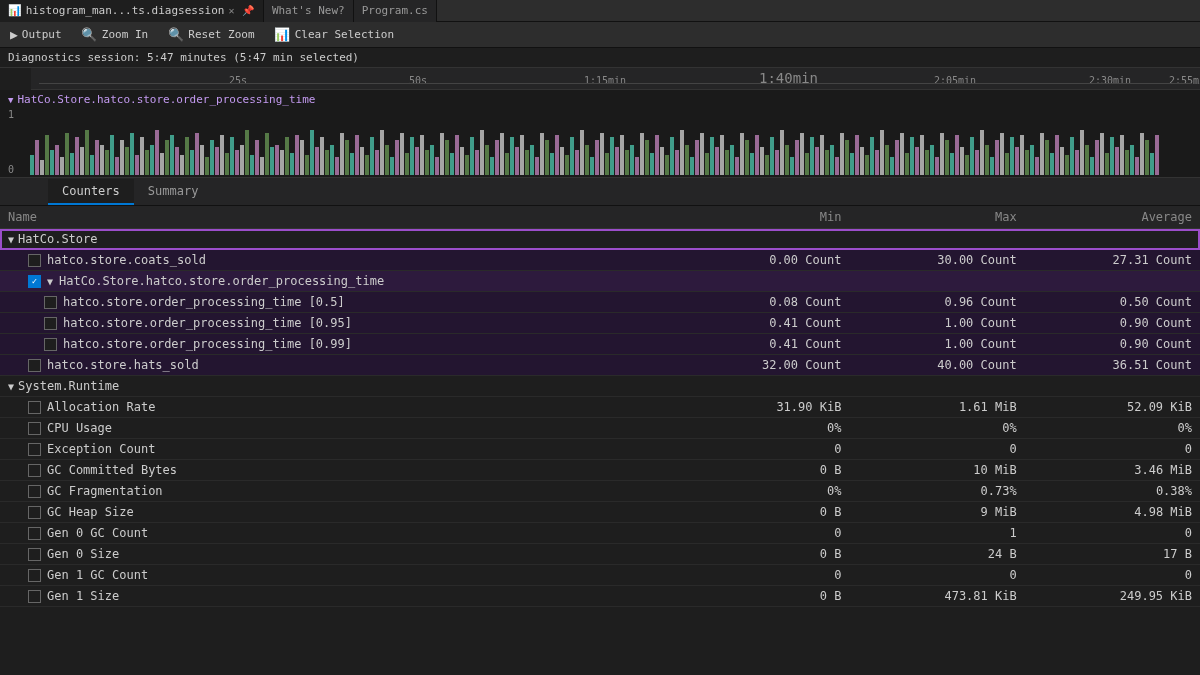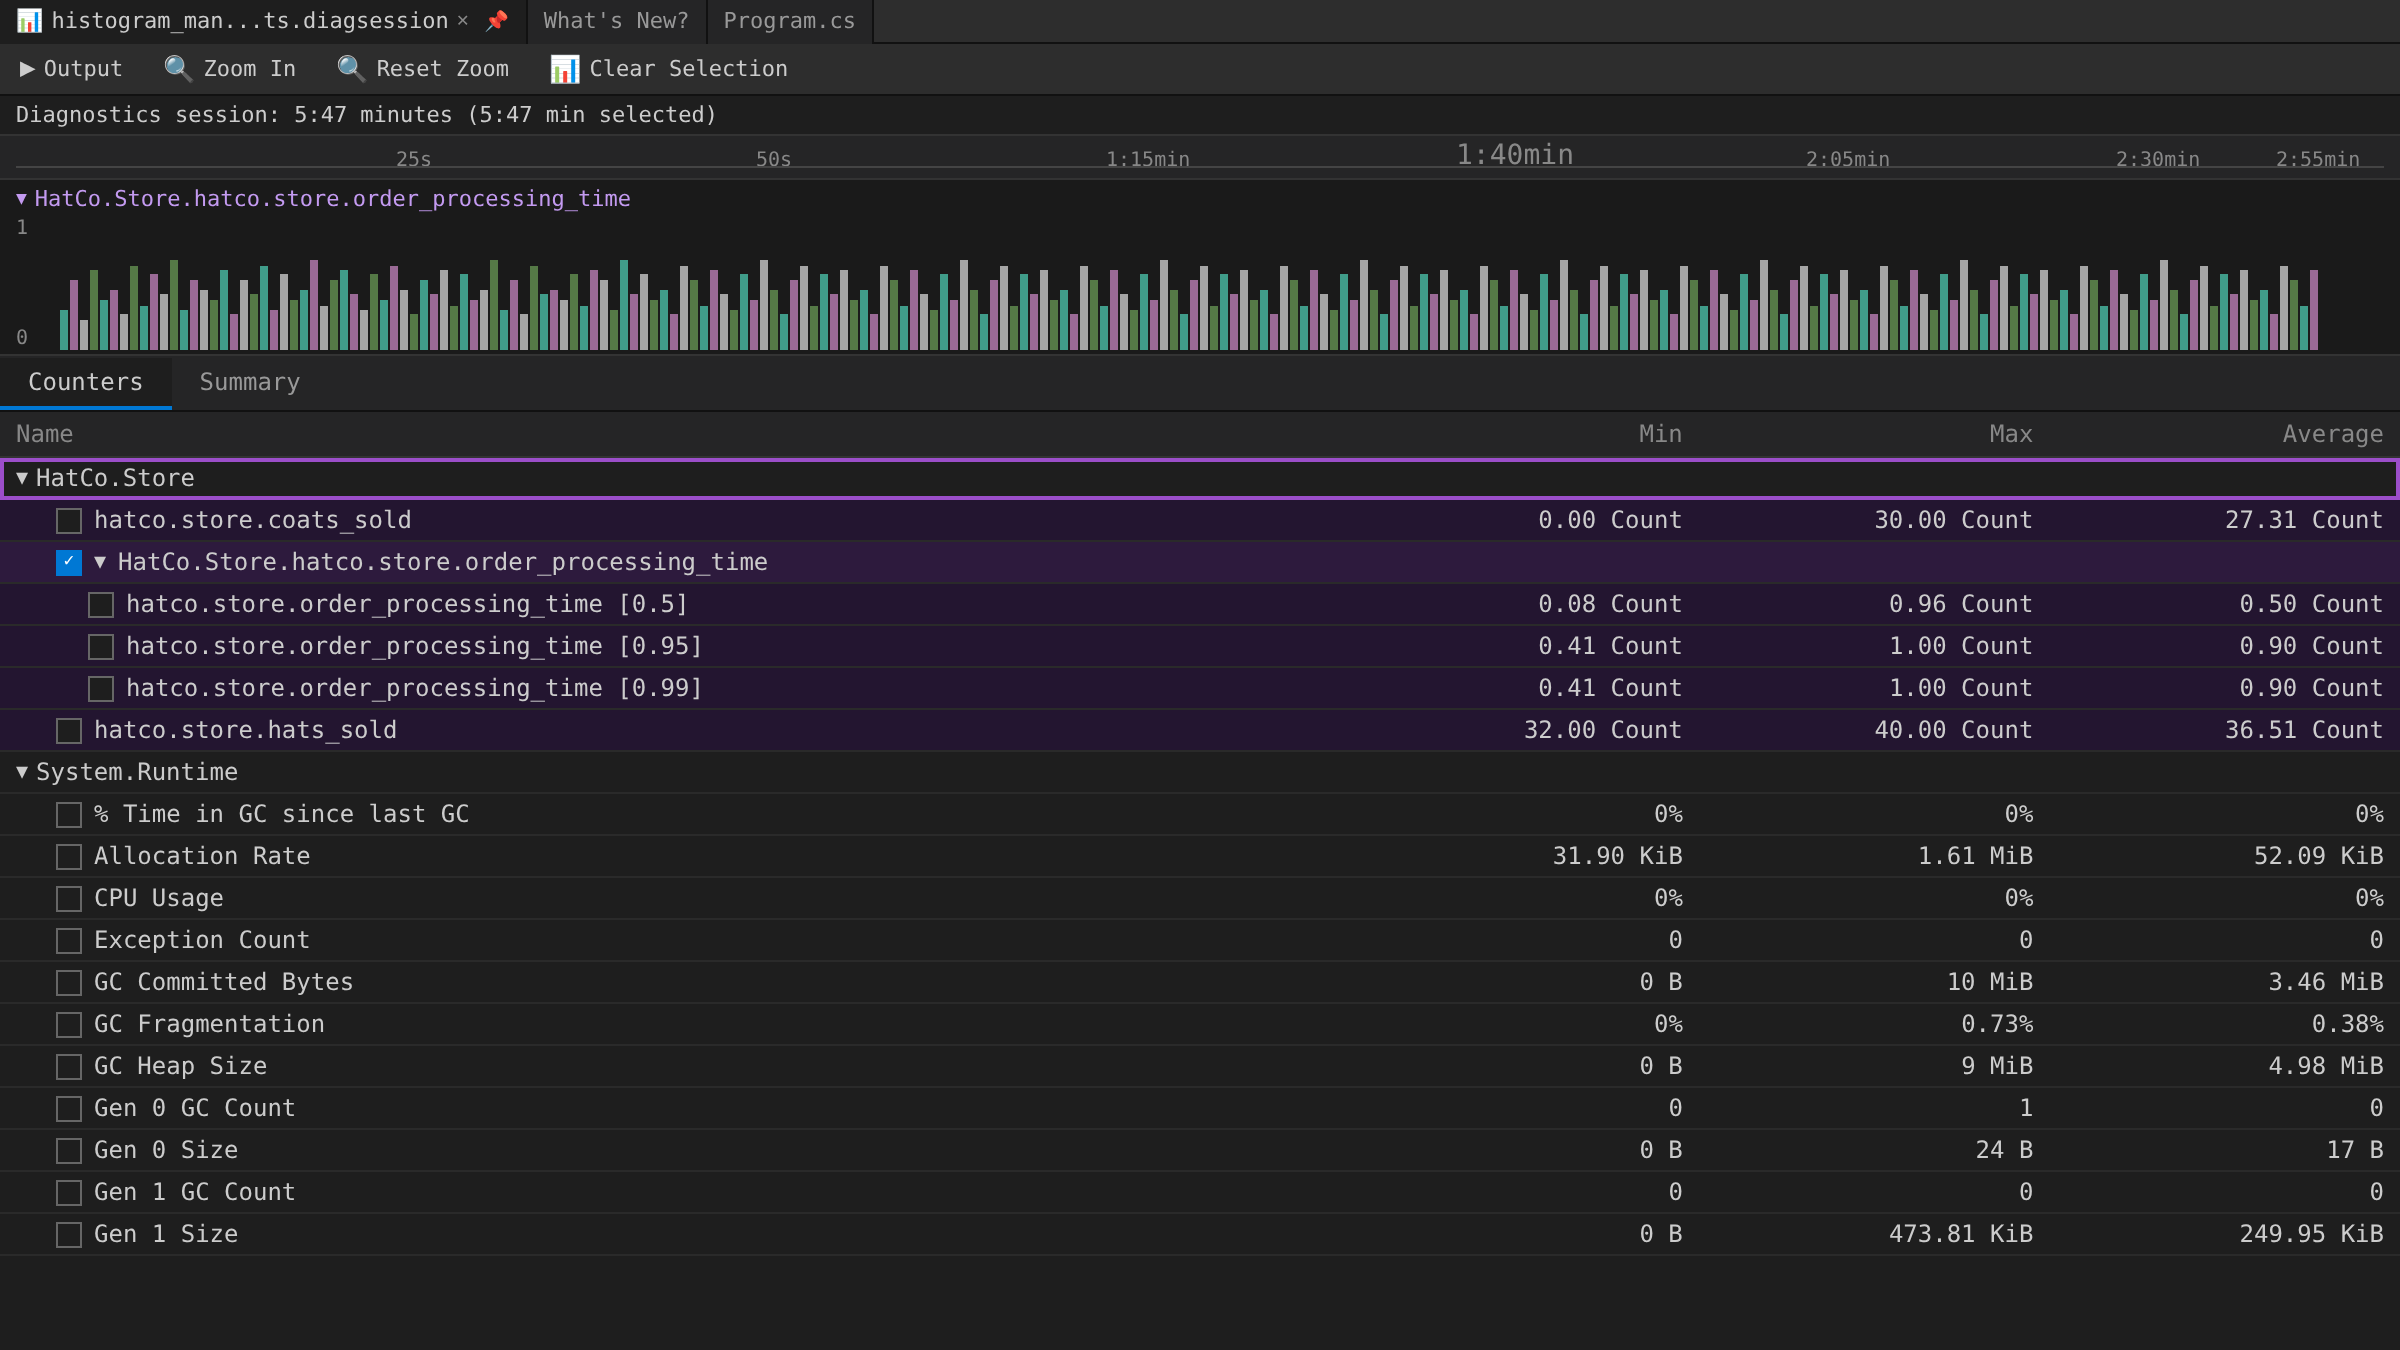--- a/index.html
+++ b/index.html
@@ -79,20 +79,21 @@
     
     .timeline-ruler {
       background: #252526;
       height: 22px;
       display: flex;
       align-items: flex-end;
       padding: 0 8px;
       border-bottom: 1px solid #333;
       position: relative;
       overflow: hidden;
+      margin-left: 31px;
     }
 
     
     .chart-section {
       background: #1a1a1a;
       border-bottom: 1px solid #333;
     }
     .chart-header {
       padding: 3px 8px;
       font-size: 11px;
@@ -133,20 +134,21 @@
       flex: 1;
     }
 
     
     .tabs-row {
       background: #252526;
       display: flex;
       border-bottom: 1px solid #111;
       height: 28px;
       align-items: flex-end;
+      padding-left: 48px;
     }
     .tab-item {
       padding: 5px 14px;
       font-size: 12px;
       cursor: pointer;
       color: #999;
       border-bottom: 2px solid transparent;
     }
     .tab-item.active {
       color: #ccc;
@@ -670,60 +672,49 @@
 
       <tr class="group-row">
         <td colspan="4" style="padding:3px 8px; background:#1e1e1e;">
           <div class="group-label">
             <span class="tri-down">▼</span>
             <span>System.Runtime</span>
           </div>
         </td>
       </tr>
 
-      <tr>
-        <td>
-          <div class="row-cell-first indent1">
-            <div class="cb"></div>
-            <span>% Time in GC since last GC</span>
+
+      <tr>
+        <td>
+          <div class="row-cell-first indent1">
+            <div class="cb"></div>
+            <span>Allocation Rate</span>
+          </div>
+        </td>
+        <td class="right"><span>31.90 KiB</span></td>
+        <td class="right"><span>1.61 MiB</span></td>
+        <td class="right"><span>52.09 KiB</span></td>
+      </tr>
+
+      <tr>
+        <td>
+          <div class="row-cell-first indent1">
+            <div class="cb"></div>
+            <span>CPU Usage</span>
           </div>
         </td>
         <td class="right"><span>0%</span></td>
         <td class="right"><span>0%</span></td>
         <td class="right"><span>0%</span></td>
       </tr>
 
       <tr>
         <td>
           <div class="row-cell-first indent1">
             <div class="cb"></div>
-            <span>Allocation Rate</span>
-          </div>
-        </td>
-        <td class="right"><span>31.90 KiB</span></td>
-        <td class="right"><span>1.61 MiB</span></td>
-        <td class="right"><span>52.09 KiB</span></td>
-      </tr>
-
-      <tr>
-        <td>
-          <div class="row-cell-first indent1">
-            <div class="cb"></div>
-            <span>CPU Usage</span>
-          </div>
-        </td>
-        <td class="right"><span>0%</span></td>
-        <td class="right"><span>0%</span></td>
-        <td class="right"><span>0%</span></td>
-      </tr>
-
-      <tr>
-        <td>
-          <div class="row-cell-first indent1">
-            <div class="cb"></div>
             <span>Exception Count</span>
           </div>
         </td>
         <td class="right val-zero"><span>0</span></td>
         <td class="right val-zero"><span>0</span></td>
         <td class="right val-zero"><span>0</span></td>
       </tr>
 
       <tr>
         <td>

